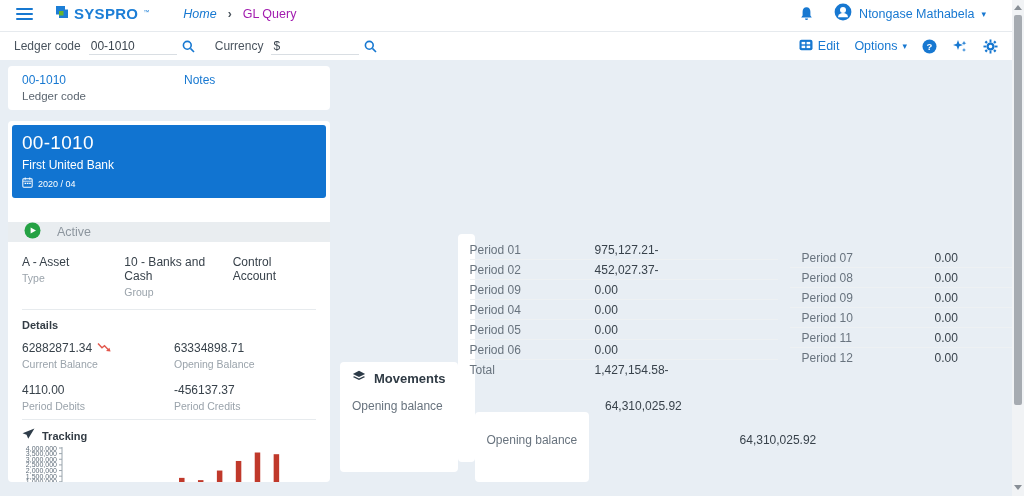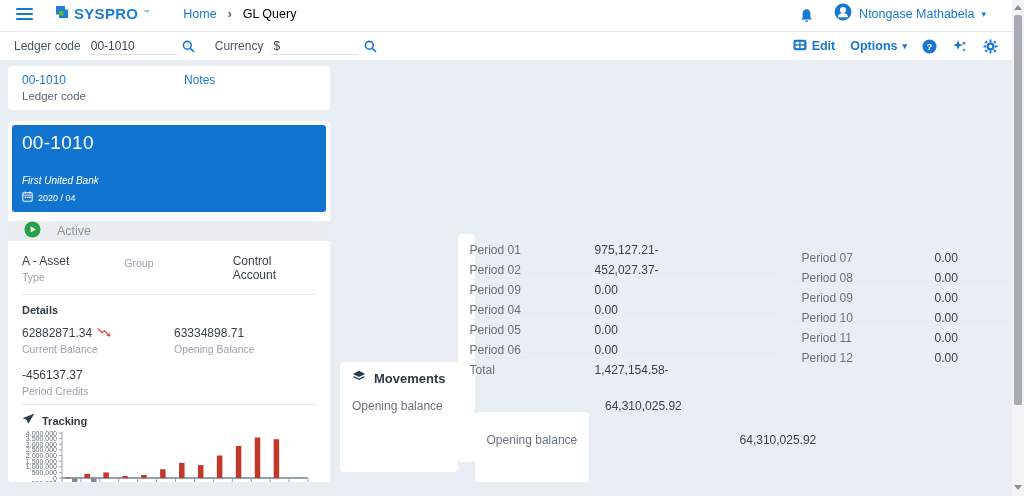--- a/index.html
+++ b/index.html
@@ -11,52 +11,52 @@
   }
   
   .topbar { height:32px; background:#fff; display:flex; align-items:center;
             padding:0 26px 4px 16px; border-bottom:1px solid #e6eaee; }
   .burger { display:flex; flex-direction:column; gap:3px; cursor:pointer; margin-right:22px; }
   .burger span { width:17px; height:2px; background:#1778d1; border-radius:1px; }
   .logo { display:flex; align-items:center; gap:5px; margin-right:34px; }
   .logo-text { color:#1c7ed6; font-weight:bold; font-size:15px; letter-spacing:.3px; }
   .tm { font-size:6px; color:#1c7ed6; align-self:flex-start; margin-top:4px; }
   .crumbs { display:flex; align-items:center; gap:11px; font-size:12.5px; }
-  .crumb-home { color:#1778d1; cursor:pointer; }
+  .crumb-home { color:#1778d1; cursor:pointer;font-style:italic; }
   .crumb-sep { color:#49535c; font-weight:bold; font-size:12px; }
-  .crumb-cur { color:#000000; }
-  .top-right { margin-left:auto; display:flex; align-items:flex-end; gap:20px; padding-right:12px; }
+  .crumb-cur { color:#a21caf; }
+  .top-right { margin-left:auto; display:flex; align-items:center; gap:20px; padding-right:12px; }
   .iconbtn { display:flex; align-items:center; cursor:pointer; }
   .user { display:flex; align-items:center; gap:7px; color:#1778d1; cursor:pointer; font-size:12.5px; }
   .caret { font-size:9px; color:#1778d1; }
   
   .toolbar { height:28px; background:#fff; display:flex; align-items:center; padding:0 14px; }
   .tb-label { color:#4a545e; margin-right:8px; }
   .tb-input { border:none; border-bottom:1px solid #d9dee3; width:88px; font:inherit;
               color:#3a444e; padding:1px 2px; outline:none; background:transparent; }
   .tb-search { margin:0 8px 0 5px; cursor:pointer; display:flex; }
   .tb-gap { width:12px; }
   .tb-right { margin-left:auto; display:flex; align-items:center; gap:15px; padding-right:12px; }
-  .tb-btn { display:flex; align-items:center; gap:5px; cursor:pointer; color:#1778d1; font-size:12.5px;font-weight:bold; }
+  .tb-btn { display:flex; align-items:center; gap:5px; cursor:pointer; color:#1778d1; font-size:12.5px; }
   
   main { display:flex; gap:10px; padding:6px 22px 7px 8px; height:429px; }
   .left-col { width:322px; display:flex; flex-direction:column; }
   .right-col { flex:1; display:flex; flex-direction:row;align-items:flex-end; }
   .card { background:#fff; border-radius:4px; }
   
   .ledger-card { height:44px; padding:7px 14px; display:flex; margin-bottom:11px; }
   .lc-col1 { width:162px; }
   .lc-link, .notes-link { color:#1778d1; cursor:pointer; }
   .lc-sub { color:#5c6670; font-size:11.5px; margin-top:3px; }
   .account-card { flex:1; display:flex; flex-direction:column; overflow:hidden; }
   .blue-head { margin:4px; background:#1174d1; border-radius:3px; color:#fff; padding:7px 10px 8px; }
   .bh-code { font-size:19px; letter-spacing:.3px; }
-  .bh-name { font-size:10px; margin-top:21px;font-style:italic; }
+  .bh-name { font-size:12px; margin-top:4px; }
   .bh-period { font-size:9px; margin-top:5px; display:flex; align-items:center; gap:5px; }
-  .active-strip { margin-top:5px; height:27px; background:#e9edf0; display:flex;
+  .active-strip { margin-top:20px; height:27px; background:#e9edf0; display:flex;
                   align-items:center; padding:0 16px; gap:16px; }
   .active-label { color:#8d969e; font-size:12.5px; }
   .class-row { display:flex; padding:13px 14px 11px; }
   .cc1 { width:104px; } .cc2 { width:110px; }
   .cval { font-size:12px; color:#38424b; }
   .clab { font-size:10.5px; color:#9aa3ab; margin-top:3px; }
   .divider { border-top:1px solid #e7ebee; margin:0 14px; }
   .details-sec { padding:9px 14px 7px; }
   .sec-title { font-size:11px; font-weight:bold; color:#333c45; }
   .dgrid { display:grid; grid-template-columns:152px 1fr; row-gap:13px; margin-top:10px; }
@@ -239,20 +239,21 @@
         </span>
         <span class="active-label">Active</span>
       </div>
 
       <div class="class-row">
         <div class="cc1">
           <div class="cval">A - Asset</div>
           <div class="clab">Type</div>
         </div>
         <div class="cc2">
+          <div class="cval">10 - Banks and Cash</div>
           <div class="clab">Group</div>
         </div>
         <div>
           <div class="cval">Control Account</div>
         </div>
       </div>
 
       <div class="divider"></div>
 
       <div class="details-sec">
@@ -266,20 +267,24 @@
                   <polyline points="1,1.5 5,5.8 7.5,3.8 11.6,7.9" fill="none" stroke="#e2574c" stroke-width="1.4"></polyline>
                   <path d="M13.6 9.4 L9 8.9 12.4 5.8 Z" fill="#e2574c"></path>
                 </svg>
               </span>
             </div>
             <div class="clab">Current Balance</div>
           </div>
           <div>
             <div class="cval">63334898.71</div>
             <div class="clab">Opening Balance</div>
+          </div>
+          <div>
+            <div class="cval">4110.00</div>
+            <div class="clab">Period Debits</div>
           </div>
           <div>
             <div class="cval">-456137.37</div>
             <div class="clab">Period Credits</div>
           </div>
         </div>
       </div>
 
       <div class="divider"></div>
 

